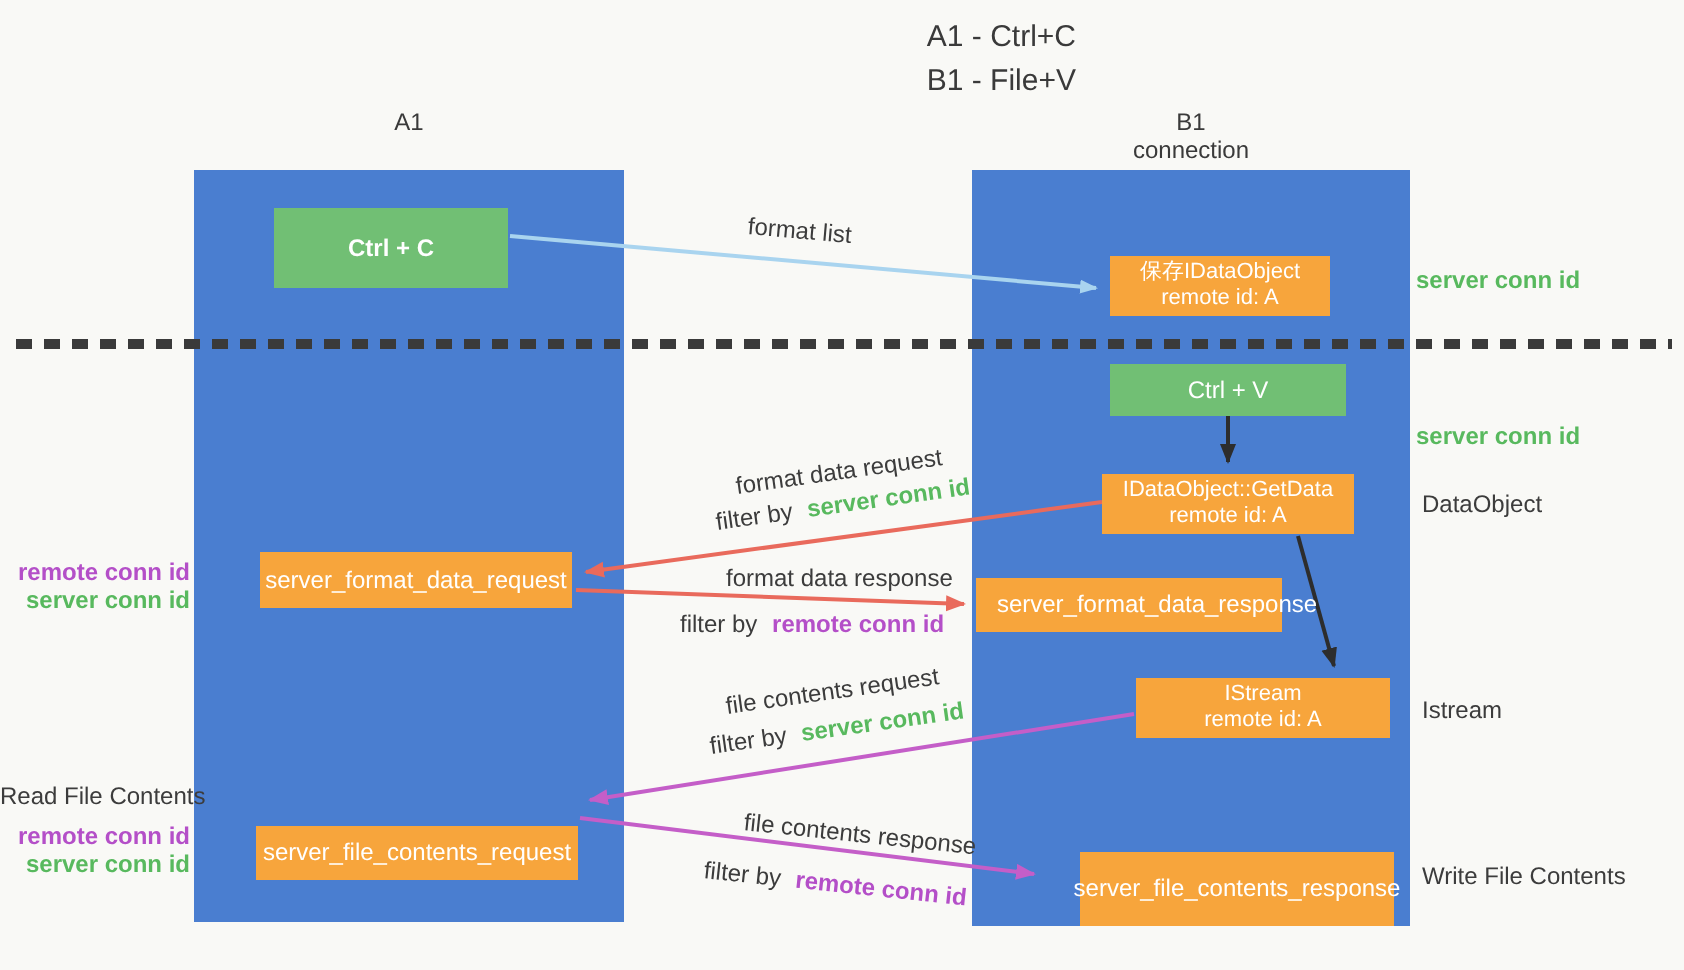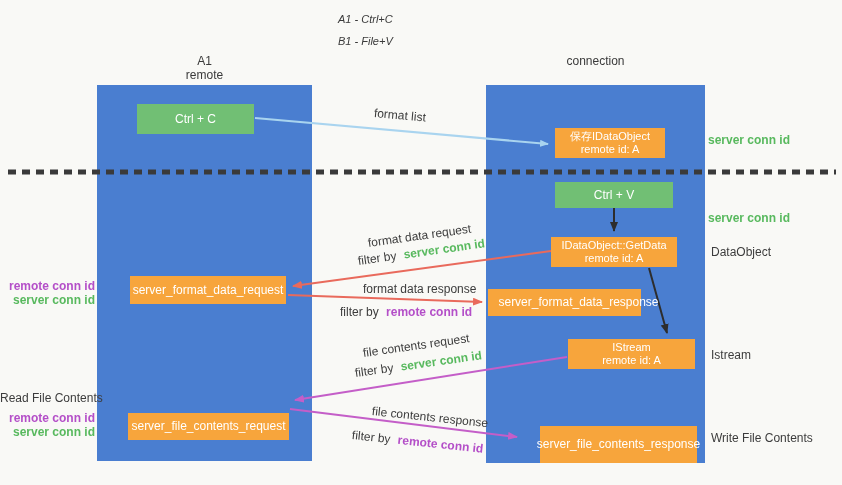--- a/index.html
+++ b/index.html
@@ -4,22 +4,22 @@
 <style>
   html,body{margin:0;padding:0;}
   body{
     width:842px;height:485px;position:relative;overflow:hidden;
     background:#f9f9f6;
     font-family:"Liberation Sans", sans-serif;
     color:#3c3c3c;
   }
   .abs{position:absolute;}
   .title{
-    left:338px;top:8px;width:200px;text-align:left;
-    font-size:11px;line-height:22px;color:#3a3a3a;font-style:italic;
+    left:338px;top:8px;width:200px;text-align:right;
+    font-size:15px;line-height:22px;color:#3a3a3a;
   }
   .col-header{
     text-align:center;font-size:12px;line-height:14px;color:#3a3a3a;top:54px;
   }
   .column{background:#4a7ed0;top:85px;}
   .node{
     display:flex;flex-direction:column;align-items:center;justify-content:center;
     color:#fff;font-size:12px;line-height:13px;text-align:center;
   }
   .green-box{background:#71bf74;}
@@ -41,23 +41,23 @@
 </head>
 <body>
 
 <div class="abs title">
   <div>A1 - Ctrl+C</div>
   <div>B1 - File+V</div>
 </div>
 
 <div class="abs col-header" style="left:97px;width:215px;">
   <div>A1</div>
-  <div>remote</div>
 </div>
 <div class="abs col-header" style="left:486px;width:219px;">
+  <div>B1</div>
   <div>connection</div>
 </div>
 
 <div class="abs column" style="left:97px;width:215px;height:376px;"></div>
 <div class="abs column" style="left:486px;width:219px;height:378px;"></div>
 
 <svg width="842" height="485" viewBox="0 0 842 485">
   <defs>
     <marker id="ah-blue" markerWidth="9" markerHeight="8" refX="8" refY="3.5" orient="auto" markerUnits="userSpaceOnUse">
       <path d="M0,0 L9,3.5 L0,7 Z" fill="#a9d4ef"></path>
@@ -75,21 +75,21 @@
   <line x1="8" y1="172" x2="836" y2="172" stroke="#3a3a3a" stroke-width="5" stroke-dasharray="8 6"></line>
   <line x1="255" y1="118" x2="548" y2="144" stroke="#a9d4ef" stroke-width="2" marker-end="url(#ah-blue)"></line>
   <line x1="614" y1="208" x2="614" y2="231" stroke="#2d2d2d" stroke-width="2" marker-end="url(#ah-black)"></line>
   <line x1="649" y1="268" x2="667" y2="333" stroke="#2d2d2d" stroke-width="2" marker-end="url(#ah-black)"></line>
   <line x1="551" y1="251" x2="293" y2="286" stroke="#e96a5c" stroke-width="2" marker-end="url(#ah-red)"></line>
   <line x1="288" y1="295" x2="482" y2="302" stroke="#e96a5c" stroke-width="2" marker-end="url(#ah-red)"></line>
   <line x1="567" y1="357" x2="295" y2="400" stroke="#c45ec8" stroke-width="2" marker-end="url(#ah-magenta)"></line>
   <line x1="290" y1="409" x2="517" y2="437" stroke="#c45ec8" stroke-width="2" marker-end="url(#ah-magenta)"></line>
 </svg>
 
-<div class="abs node green-box" style="left:137px;top:104px;width:117px;height:30px;">
+<div class="abs node green-box" style="left:137px;top:104px;width:117px;height:40px;font-weight:bold;">
   <div>Ctrl + C</div>
 </div>
 <div class="abs node orange-box single" style="left:130px;top:276px;width:156px;height:28px;">
   <div>server_format_data_request</div>
 </div>
 <div class="abs node orange-box single" style="left:128px;top:392px;width:161px;height:27px;margin-top:21px;">
   <div>server_file_contents_request</div>
 </div>
 
 <div class="abs node orange-box" style="left:555px;top:128px;width:110px;height:30px;">

